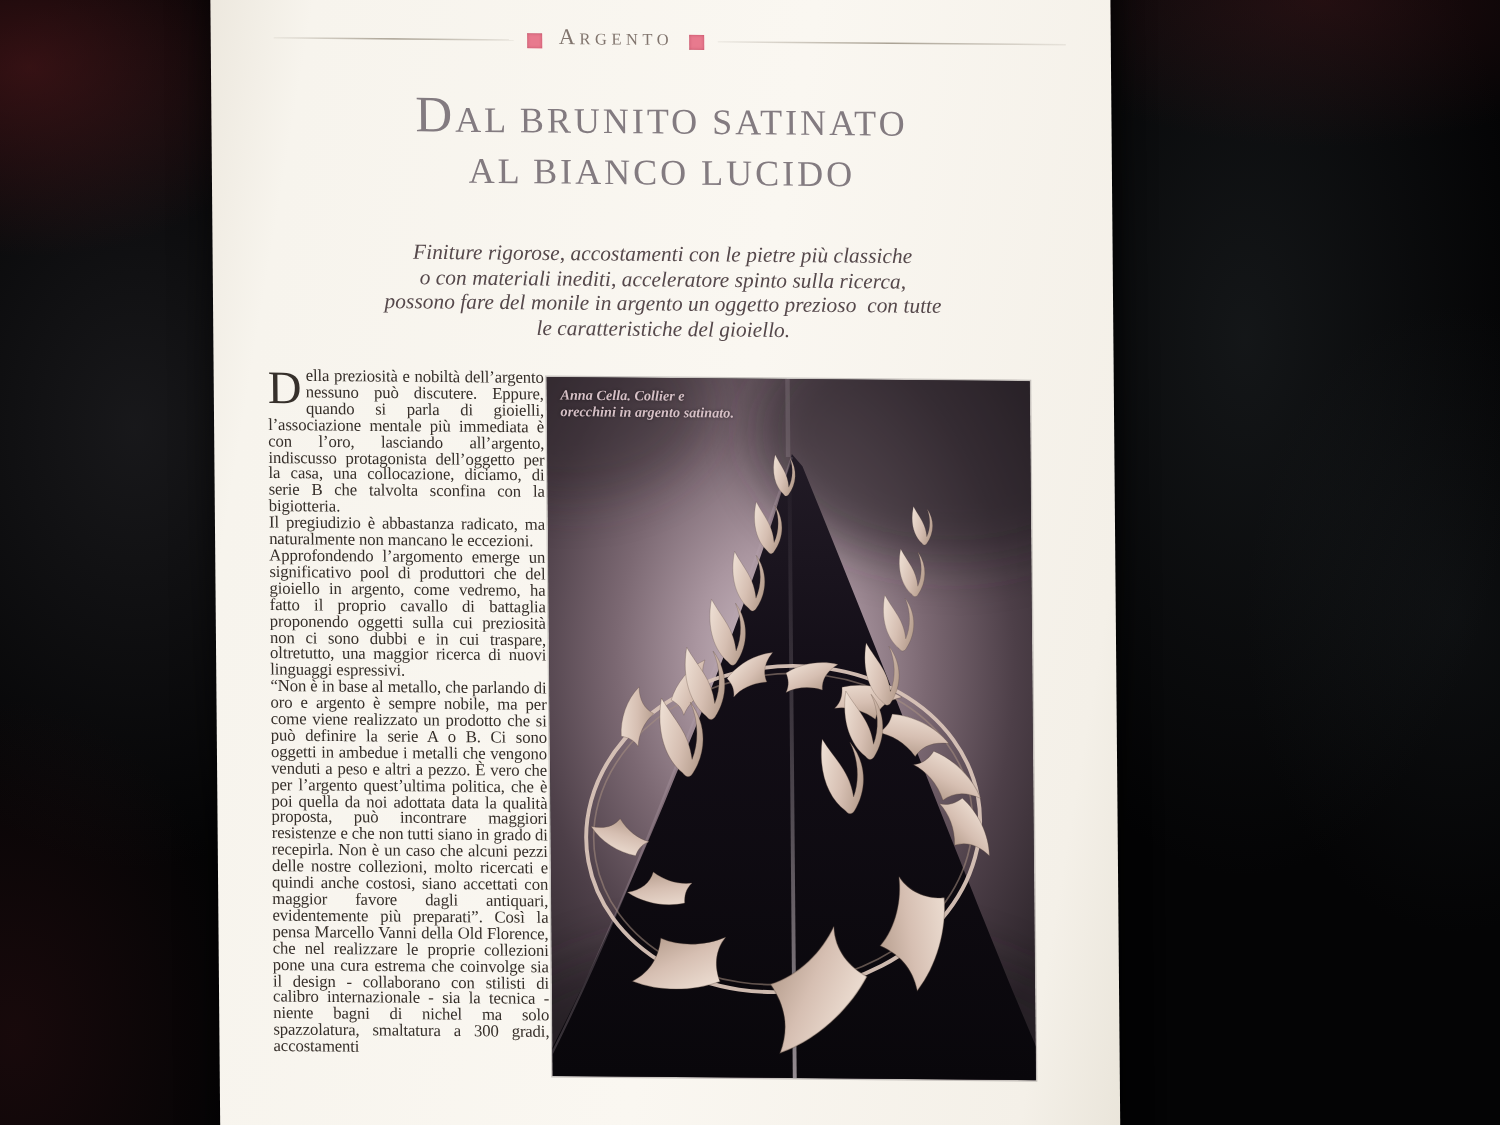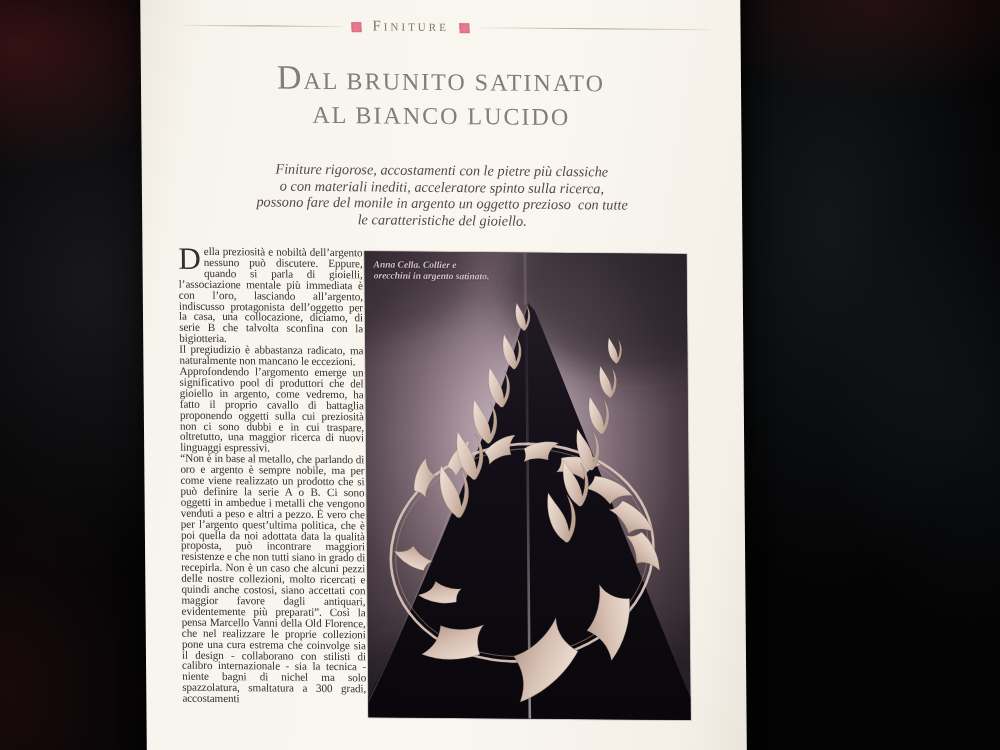--- a/index.html
+++ b/index.html
@@ -76,21 +76,21 @@
 </style>
 </head>
 <body>
 
 <div class="scene">
   <div class="page">
 
     <div class="section-header">
       <div class="rule short"></div>
       <div class="sq"></div>
-      <div class="section-label">Finiture</div>
+      <div class="section-label">Argento</div>
       <div class="sq"></div>
       <div class="rule"></div>
     </div>
 
     <div class="title">
       <div class="t-line t-line1">DAL BRUNITO SATINATO</div>
       <div class="t-line">AL BIANCO LUCIDO</div>
     </div>
 
     <div class="deck">

